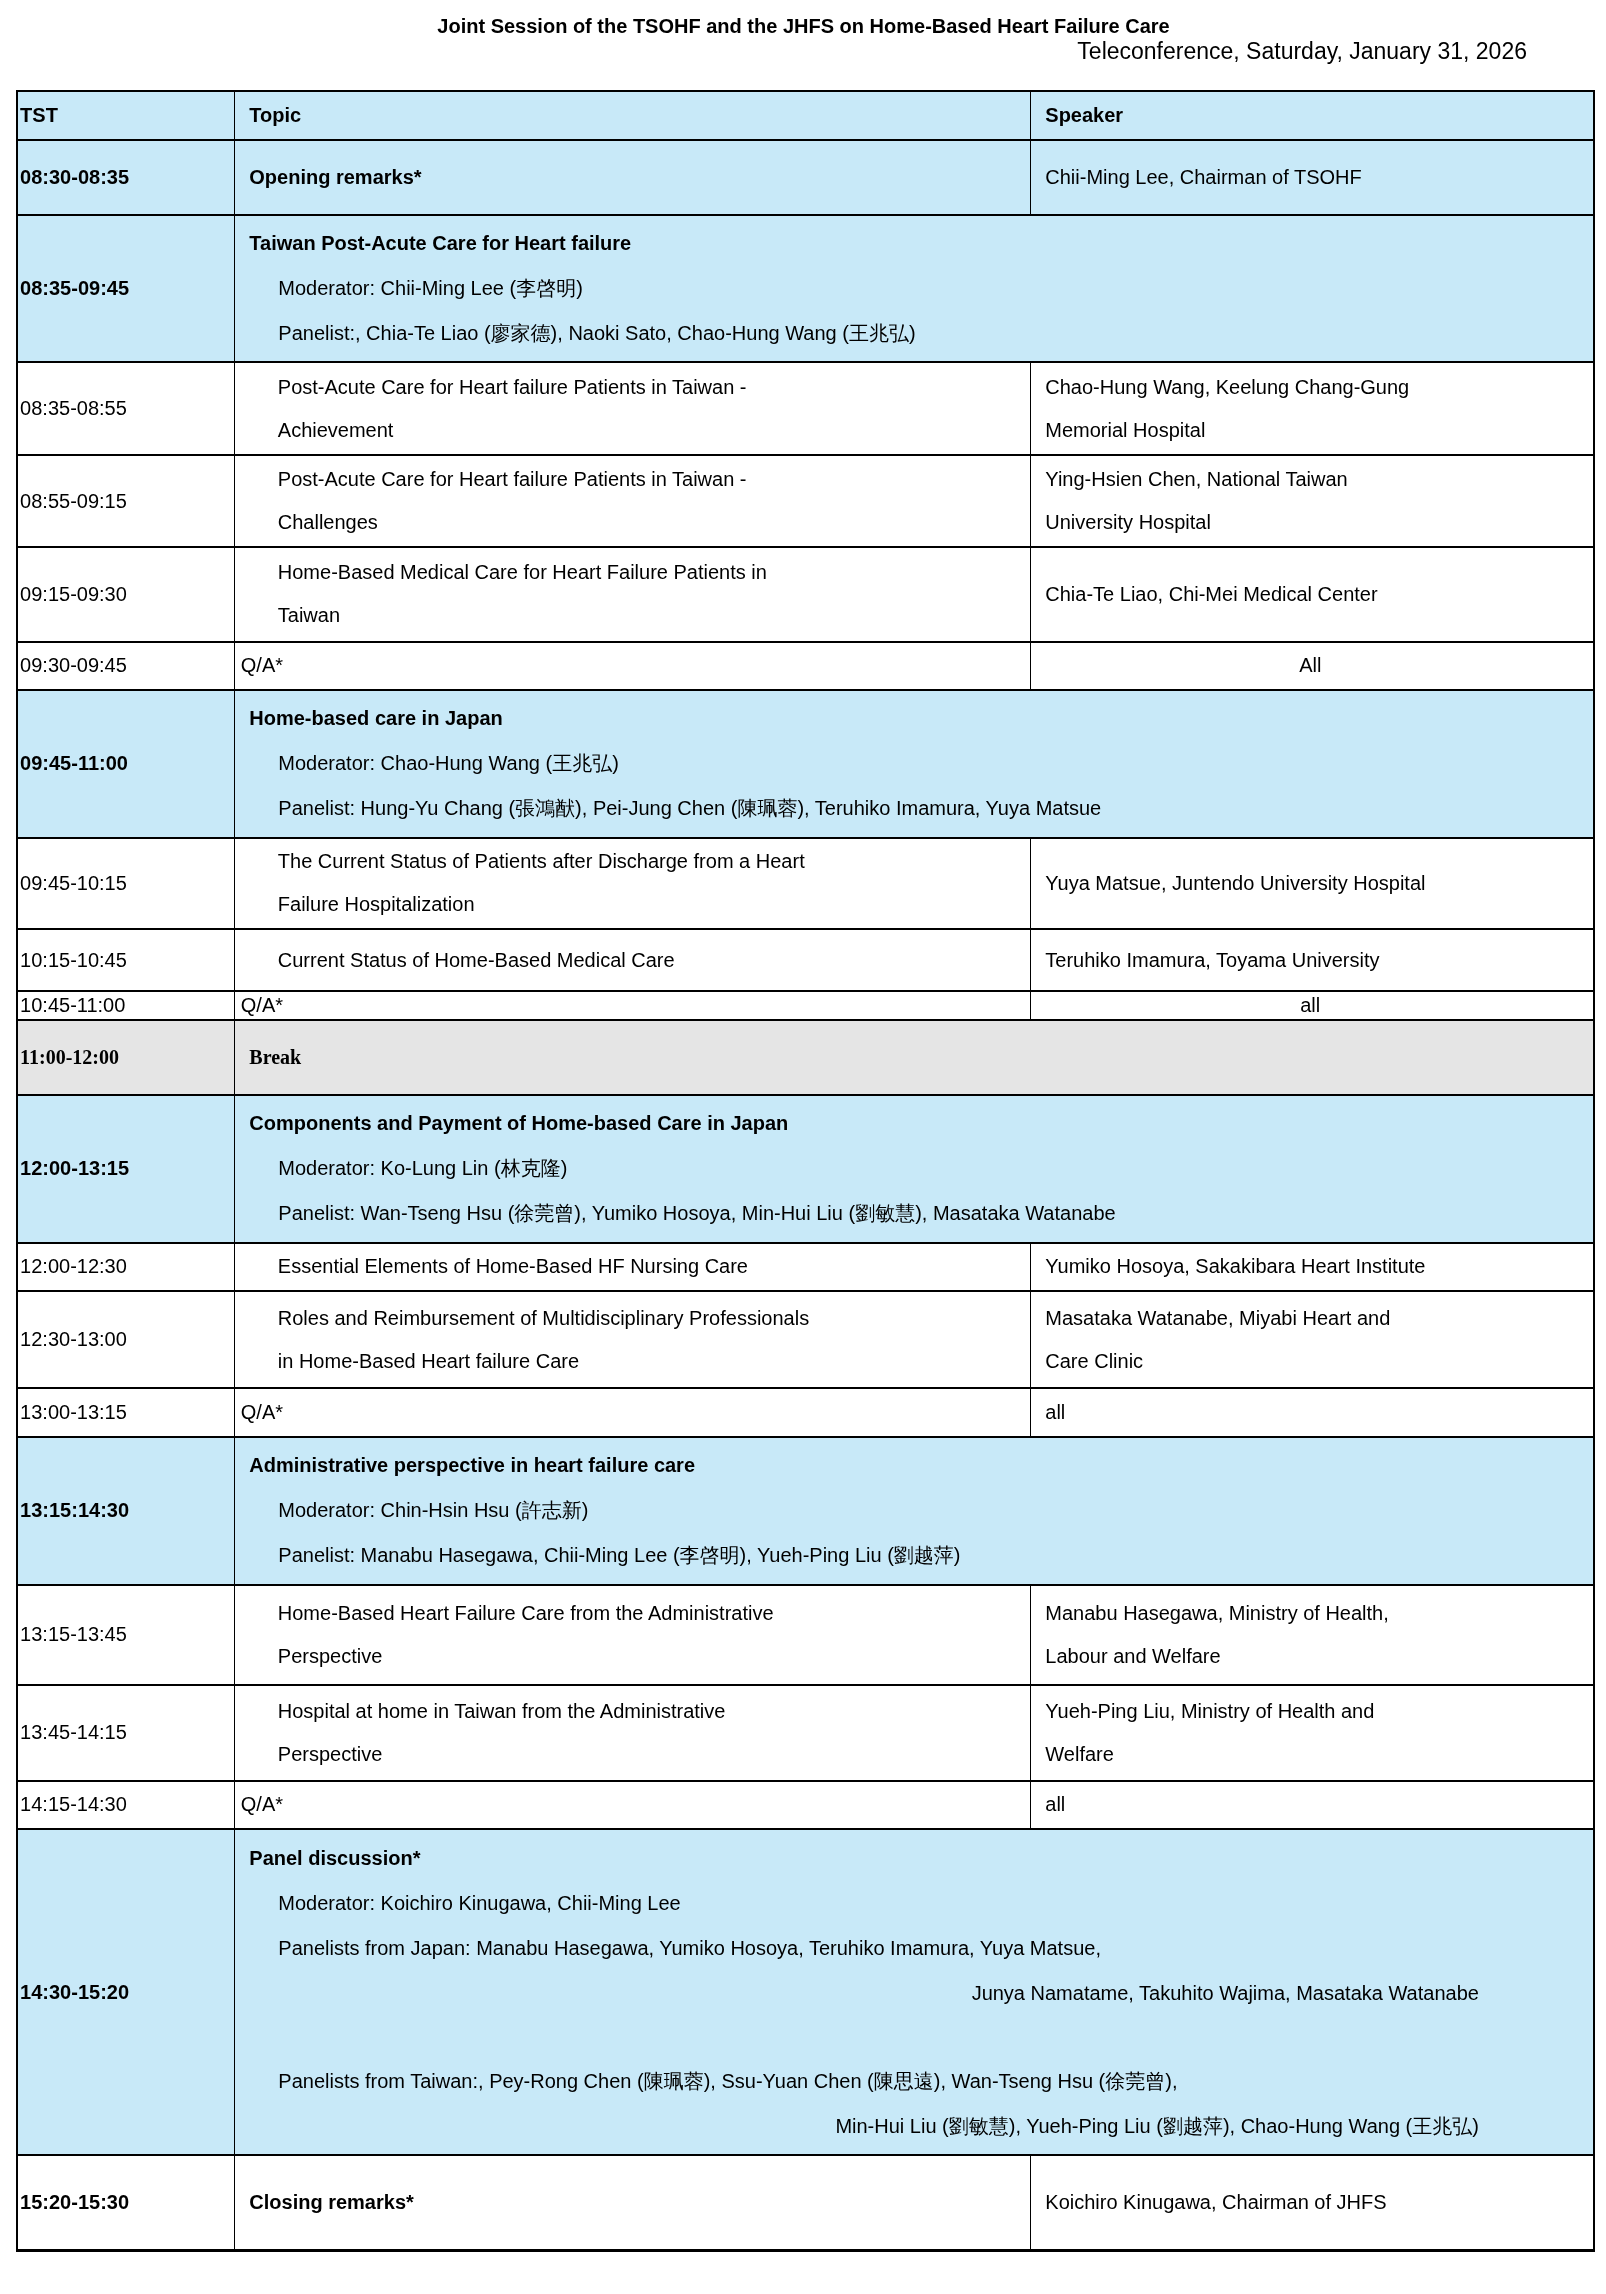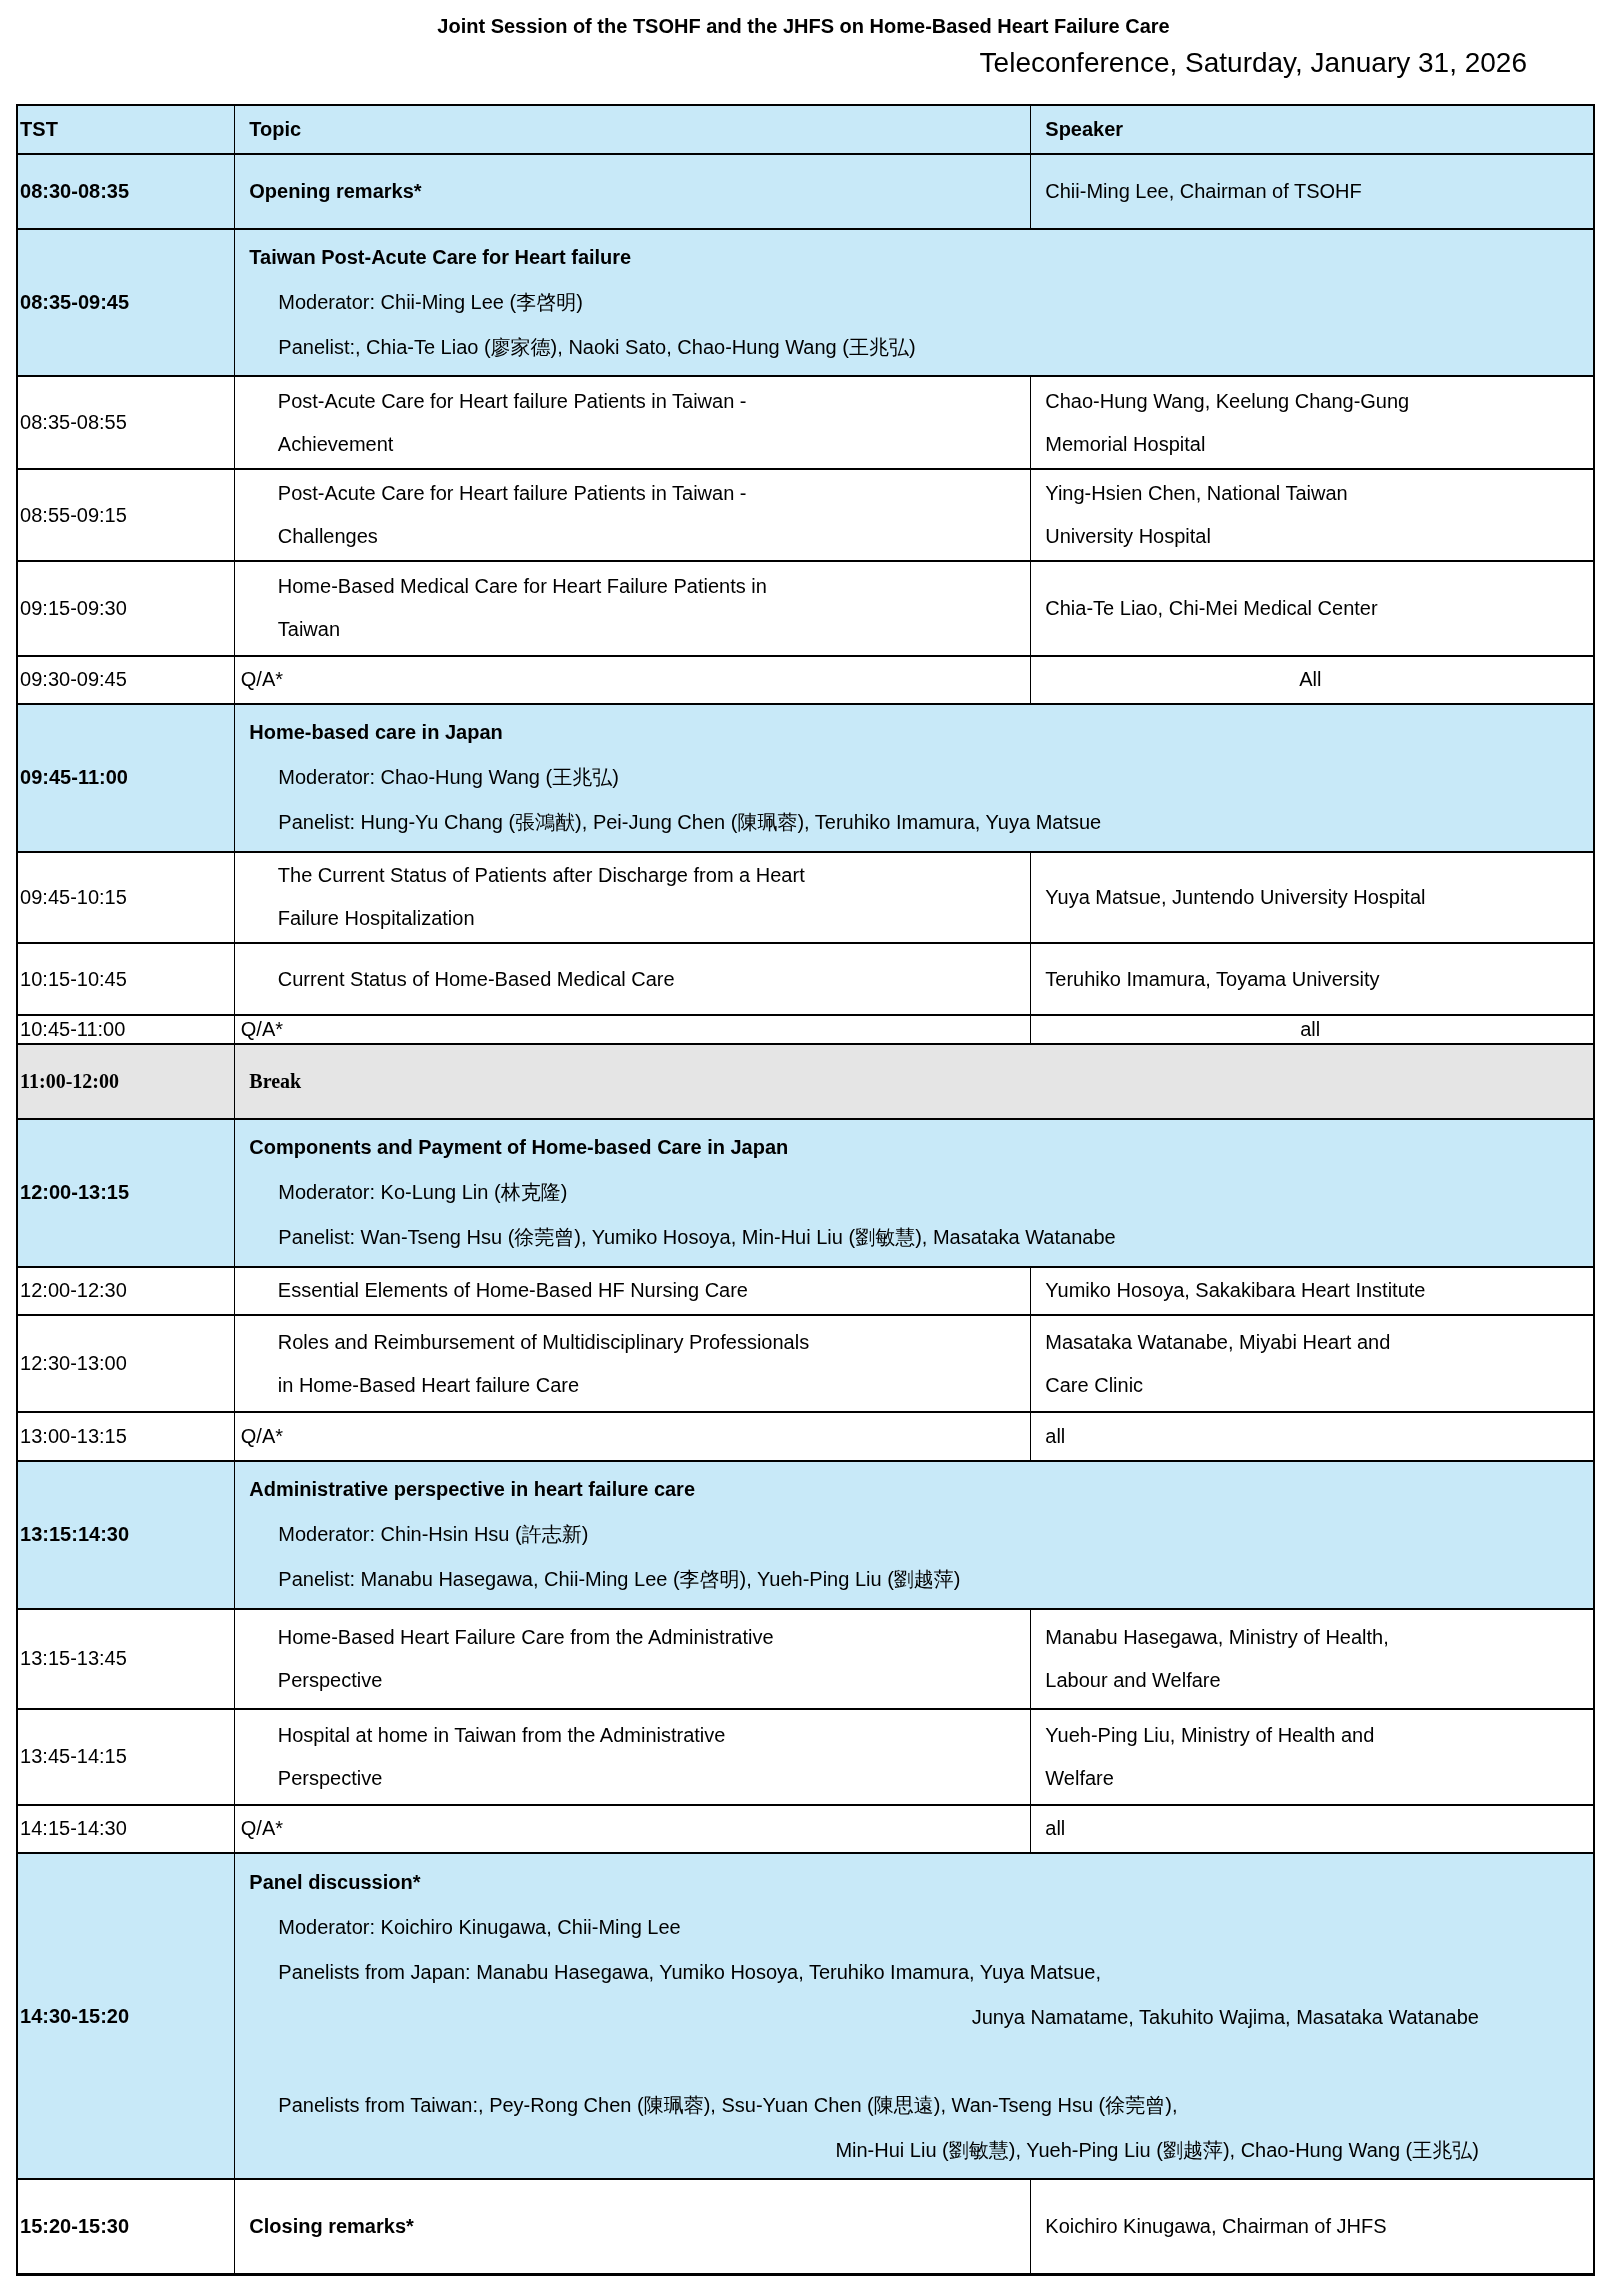--- a/index.html
+++ b/index.html
@@ -1,19 +1,19 @@
 <!DOCTYPE html>
 <html style="font-size:14.5px"><head>
 <meta charset="utf-8">
 <style>
   html,body { margin:0; padding:0; background:#fff; color:#000;
     font-family:"Liberation Sans","DejaVu Sans",sans-serif; }
   .page { width:1607px; box-sizing:border-box; padding-top:14.5px; }
   .title { text-align:center; font-size:20px; font-weight:bold; }
-  .subtitle { text-align:right; font-size:28px; padding-right:80px; margin-top:9px; }
+  .subtitle { text-align:right; font-size:23px; padding-right:80px; }
   table.agenda { border-collapse:collapse; table-layout:fixed; margin:25px 0 0 16.3px;
     border:2.7px solid #000; border-bottom-width:3.6px; }
   .c-time { width:217px; } .c-topic { width:796px; } .c-speaker { width:564px; }
   td { border:1.8px solid #000; border-top-width:2.7px; border-bottom-width:2.7px;
     vertical-align:middle; font-size:20px; padding:1.8px 5.4px 1.8px 14.5px; overflow:hidden; }
   .blue { background:#C8E9F8; }
   .gray { background:#e5e5e5;font-family:Liberation Serif, serif; }
   .bold { font-weight:bold; }
   .time { text-align:left; padding-left:1.8px; }
   .wrap { white-space:pre-line; }
@@ -97,21 +97,21 @@
         <div class="s-line">Panelist: Hung-Yu Chang (張鴻猷), Pei-Jung Chen (陳珮蓉), Teruhiko Imamura, Yuya Matsue</div>
       </td>
     </tr>
 
     <tr style="height:90px">
       <td class="time">09:45-10:15</td>
       <td class="topic-item wrap">The Current Status of Patients after Discharge from a Heart
 Failure Hospitalization</td>
       <td class="speaker wrap">Yuya Matsue, Juntendo University Hospital</td>
     </tr>
-    <tr style="height:72px">
+    <tr style="height:62px">
       <td class="time">10:15-10:45</td>
       <td class="topic-item wrap">Current Status of Home-Based Medical Care</td>
       <td class="speaker wrap">Teruhiko Imamura, Toyama University</td>
     </tr>
     <tr style="height:27px">
       <td class="time">10:45-11:00</td>
       <td class="topic-qa">Q/A*</td>
       <td class="speaker-center">all</td>
     </tr>
 

